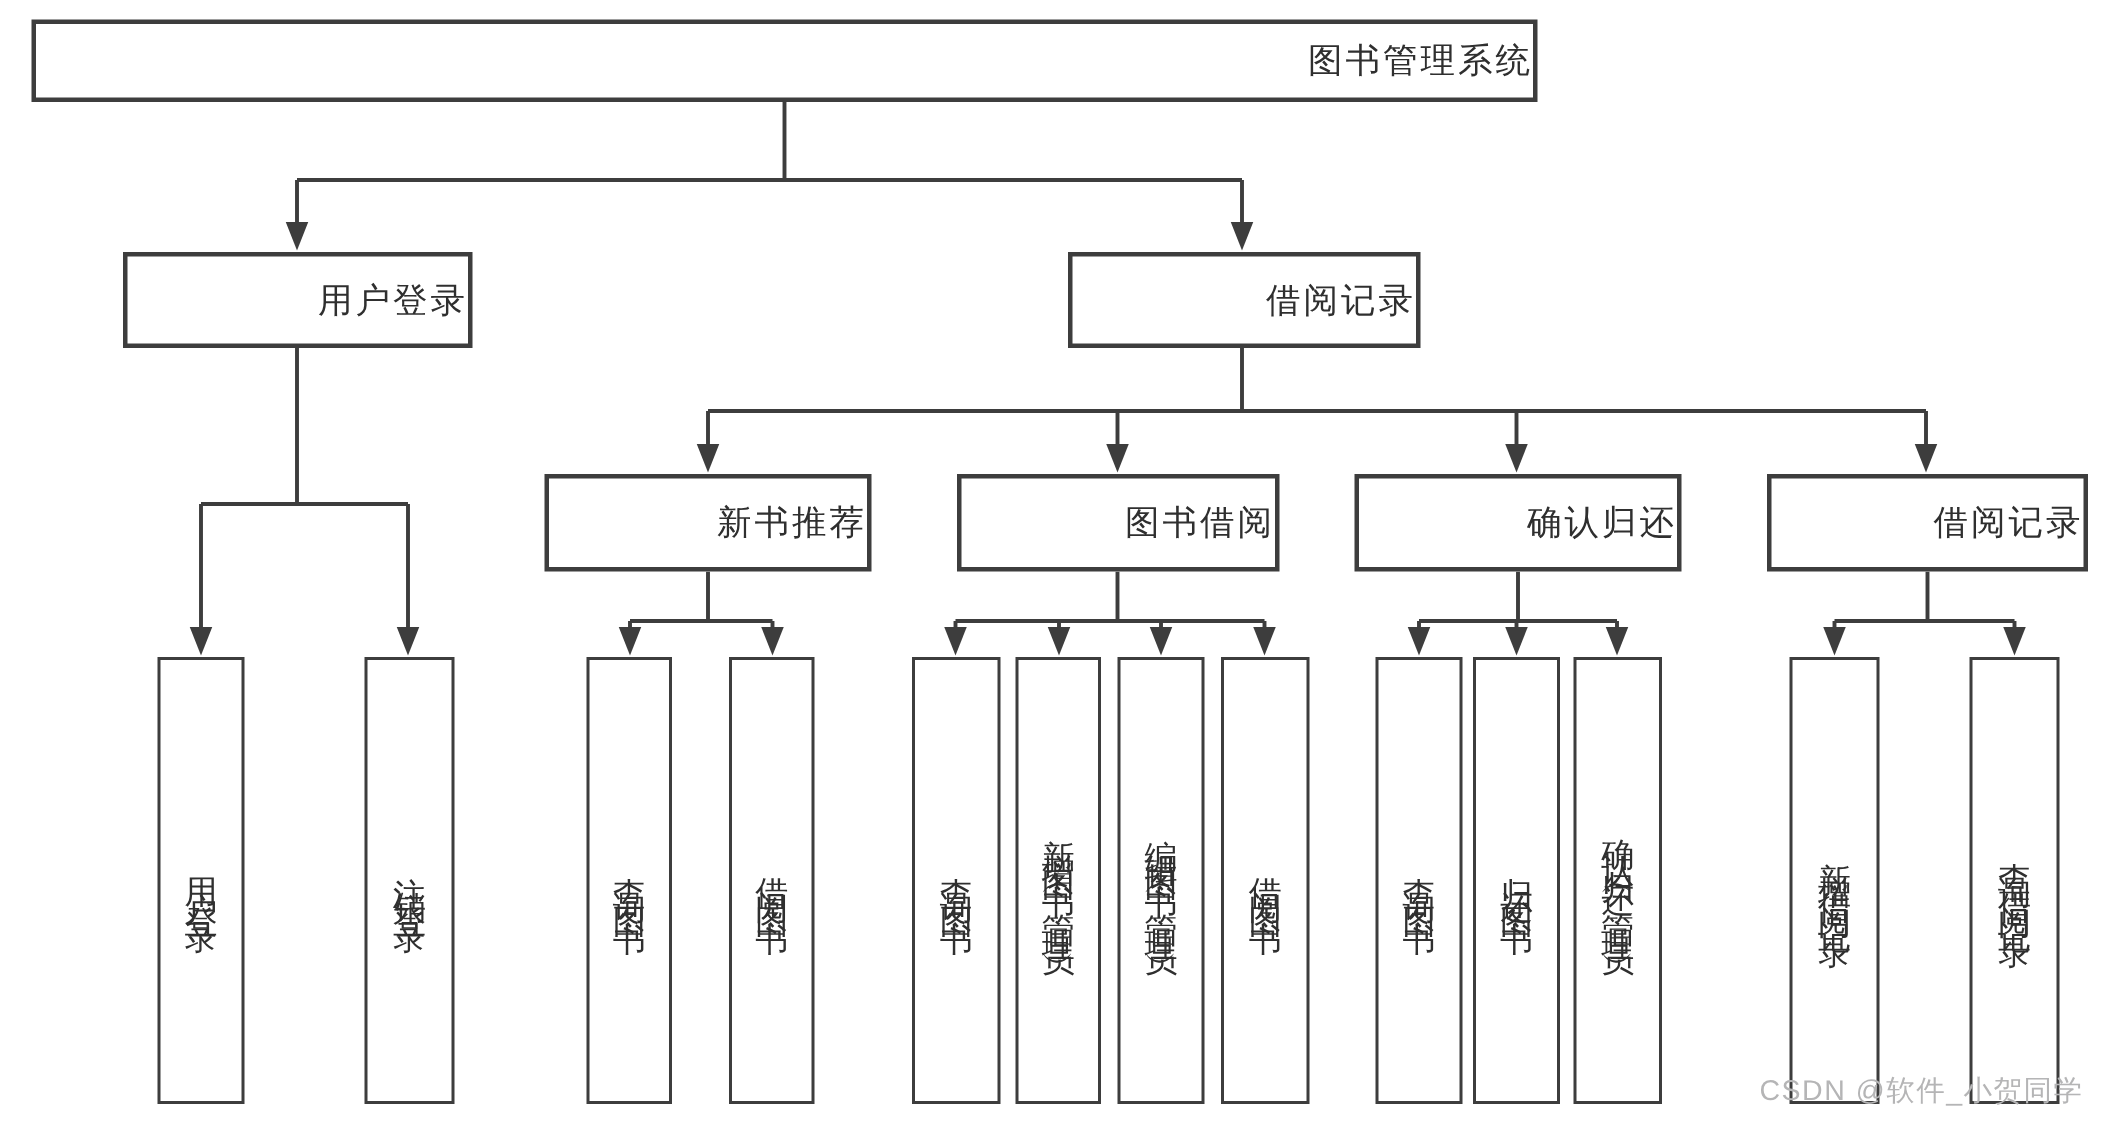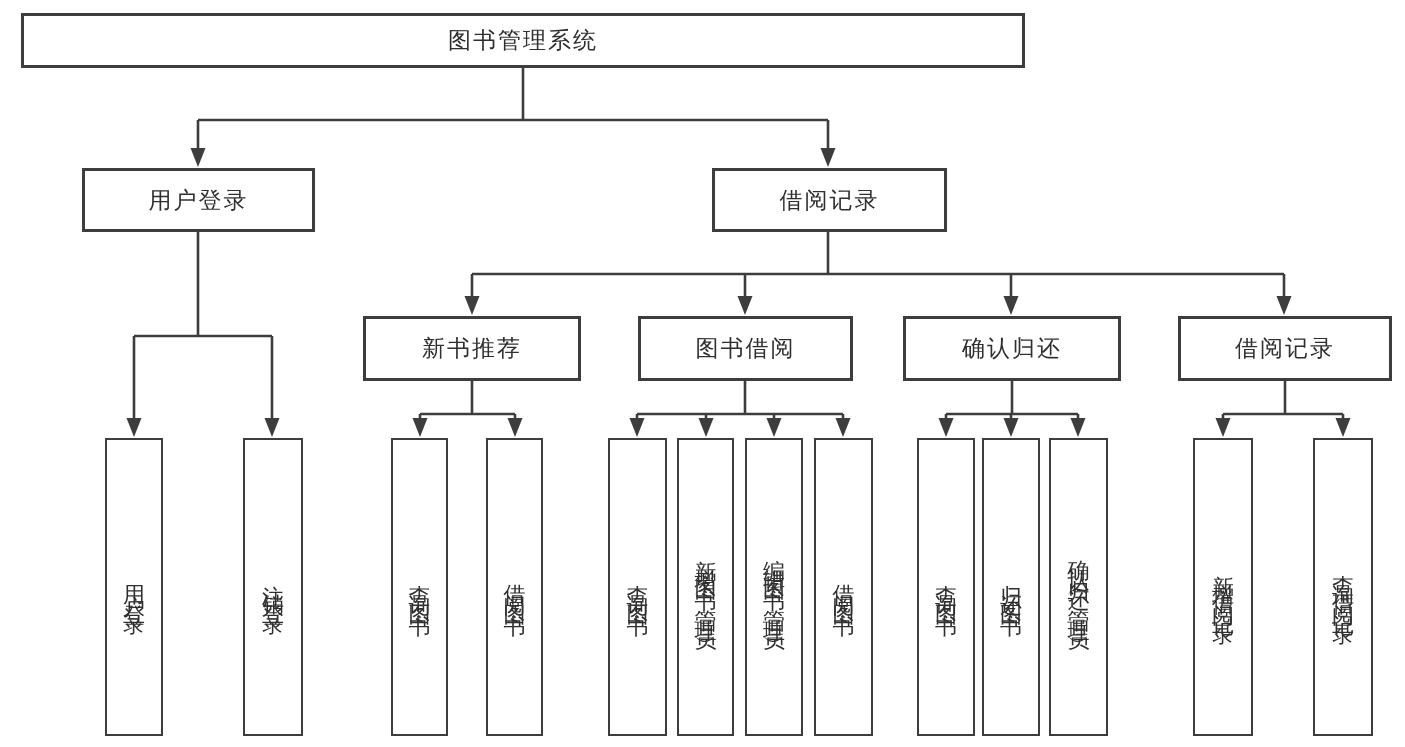--- a/index.html
+++ b/index.html
@@ -29,21 +29,21 @@
   }
   .box {
     position: absolute;
     box-sizing: border-box;
     background: #ffffff;
     border: 3px solid var(--border, #3d3d3d);
     display: flex;
     align-items: center;
     justify-content: center;
   }
-  .hnode { font-size: 23px; letter-spacing: 2px; }
+  .hnode { font-size: 23px; letter-spacing: 2px; justify-content: flex-end; }
   .leaf  { border-width: 2.5px; }
   .leaf span {
     writing-mode: vertical-lr;
     text-orientation: mixed;
     font-size: 22px;
     line-height: 1;
     letter-spacing: 10px;
     white-space: nowrap;
   }
   #watermark {
@@ -158,14 +158,15 @@
     <span>确认归还（管理员）</span>
   </div>
 
   <div class="box leaf" style="left:1193px; top:438px; width:60px; height:298px;">
     <span>新增借阅记录</span>
   </div>
   <div class="box leaf" style="left:1313px; top:438px; width:60px; height:298px;">
     <span>查询借阅记录</span>
   </div>
 
+  <div id="watermark">CSDN @软件_小贺同学</div>
 
 </div>
 
 </body></html>

